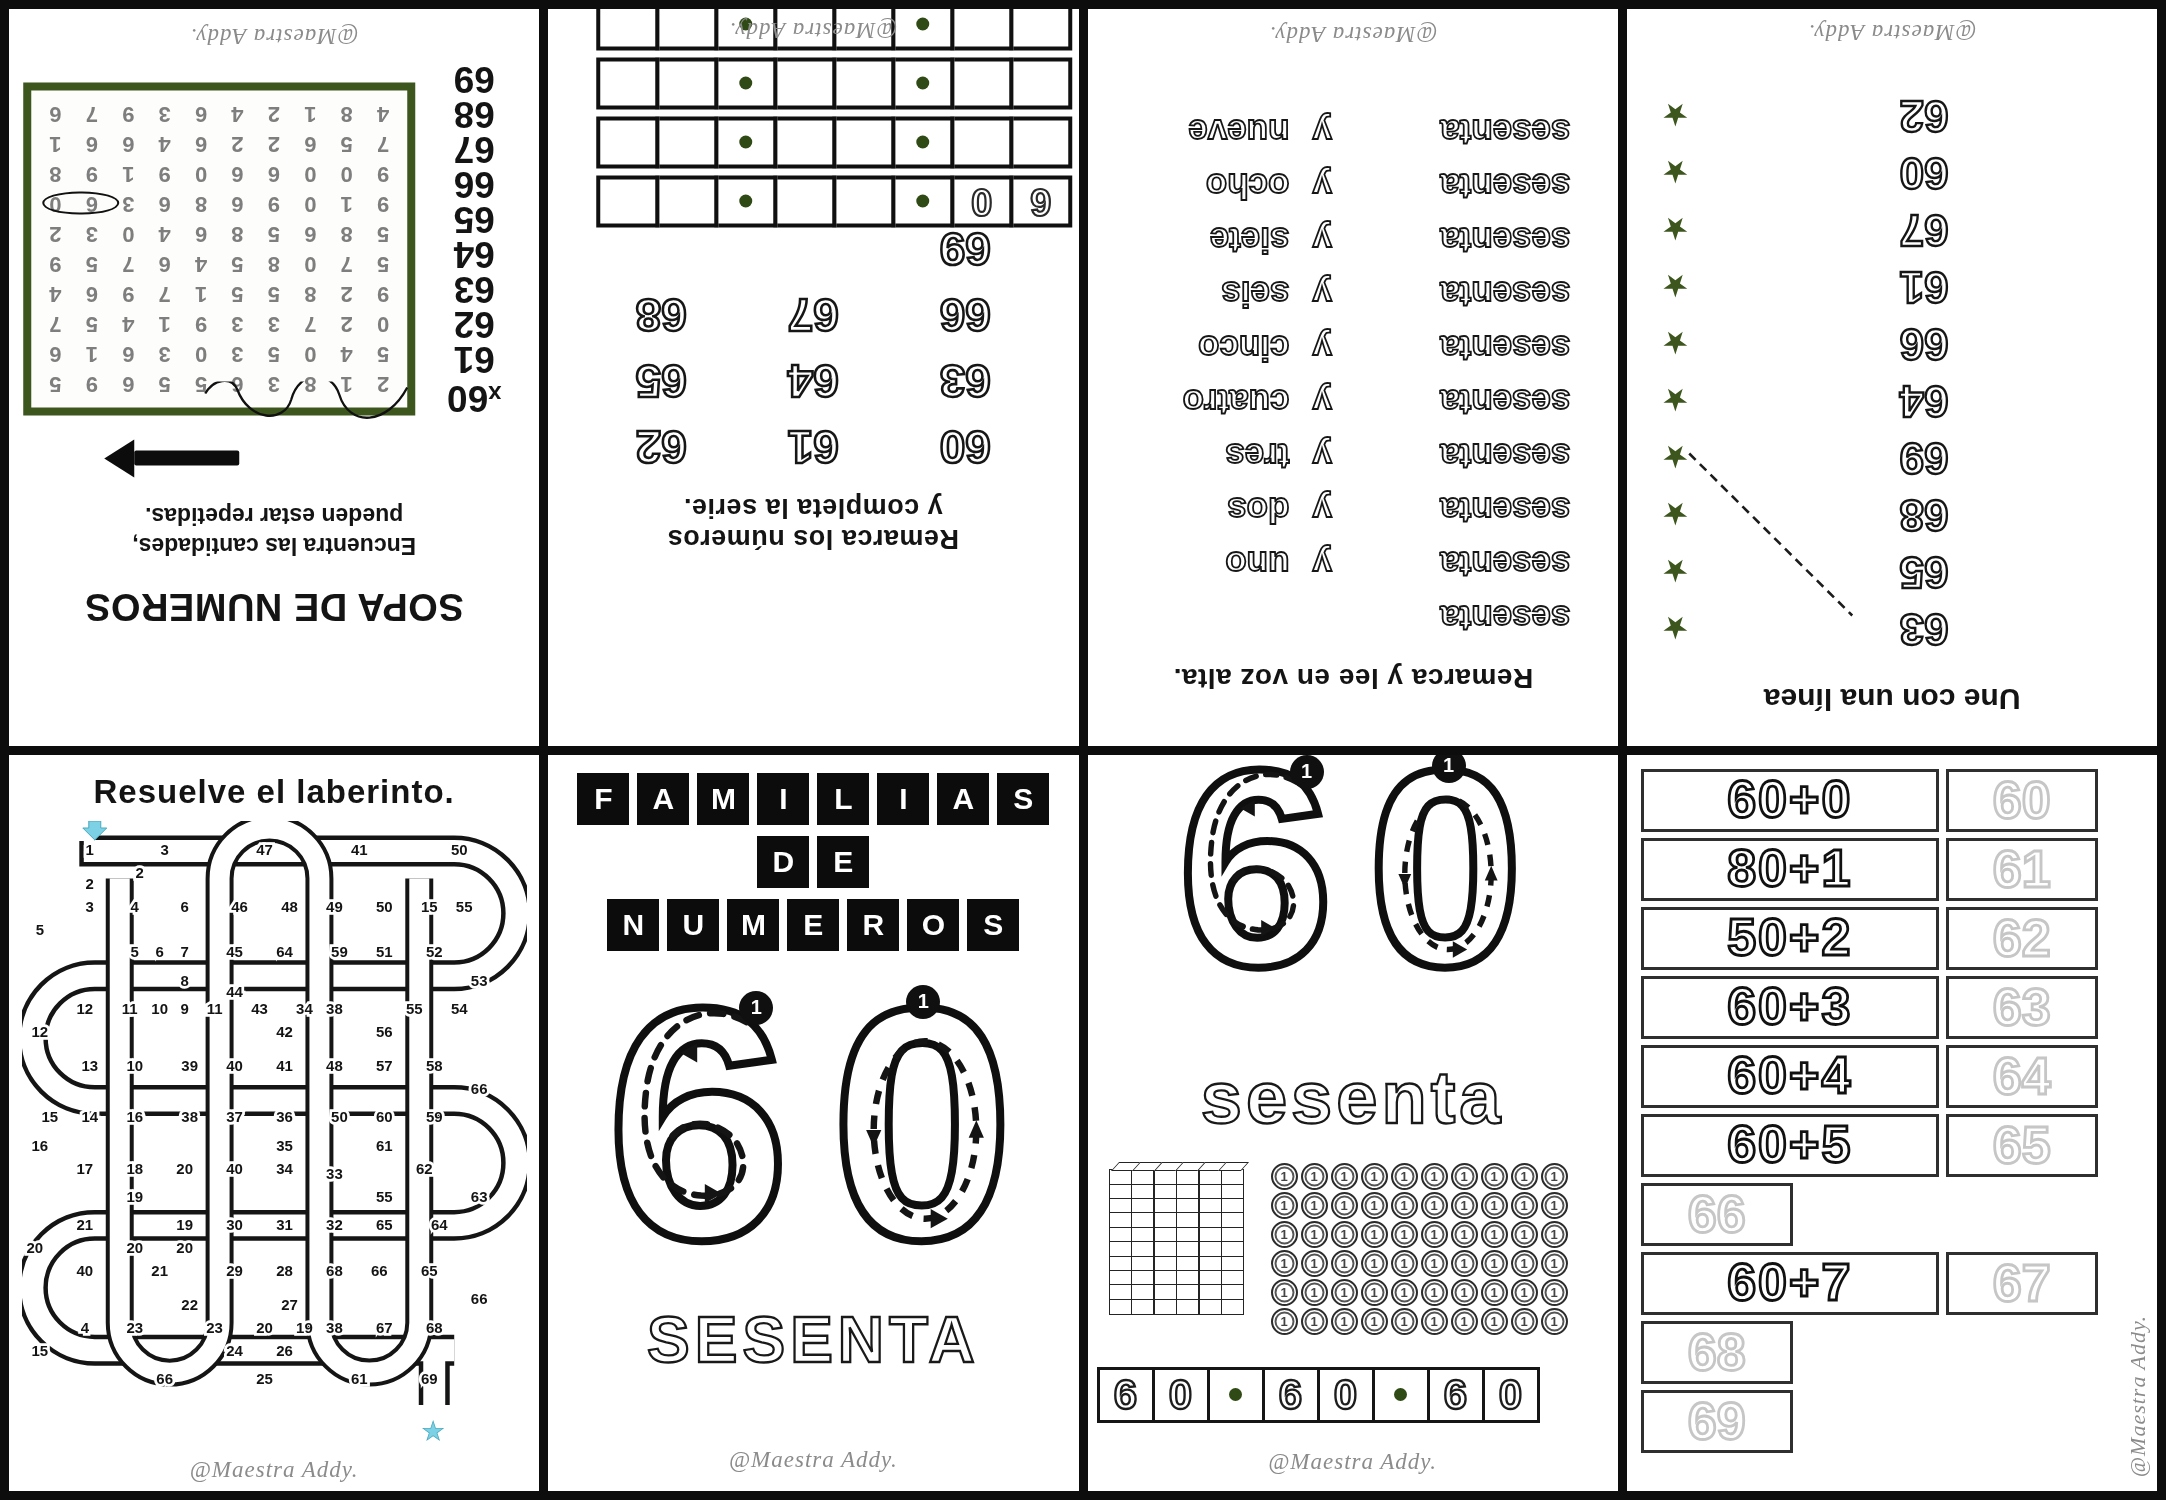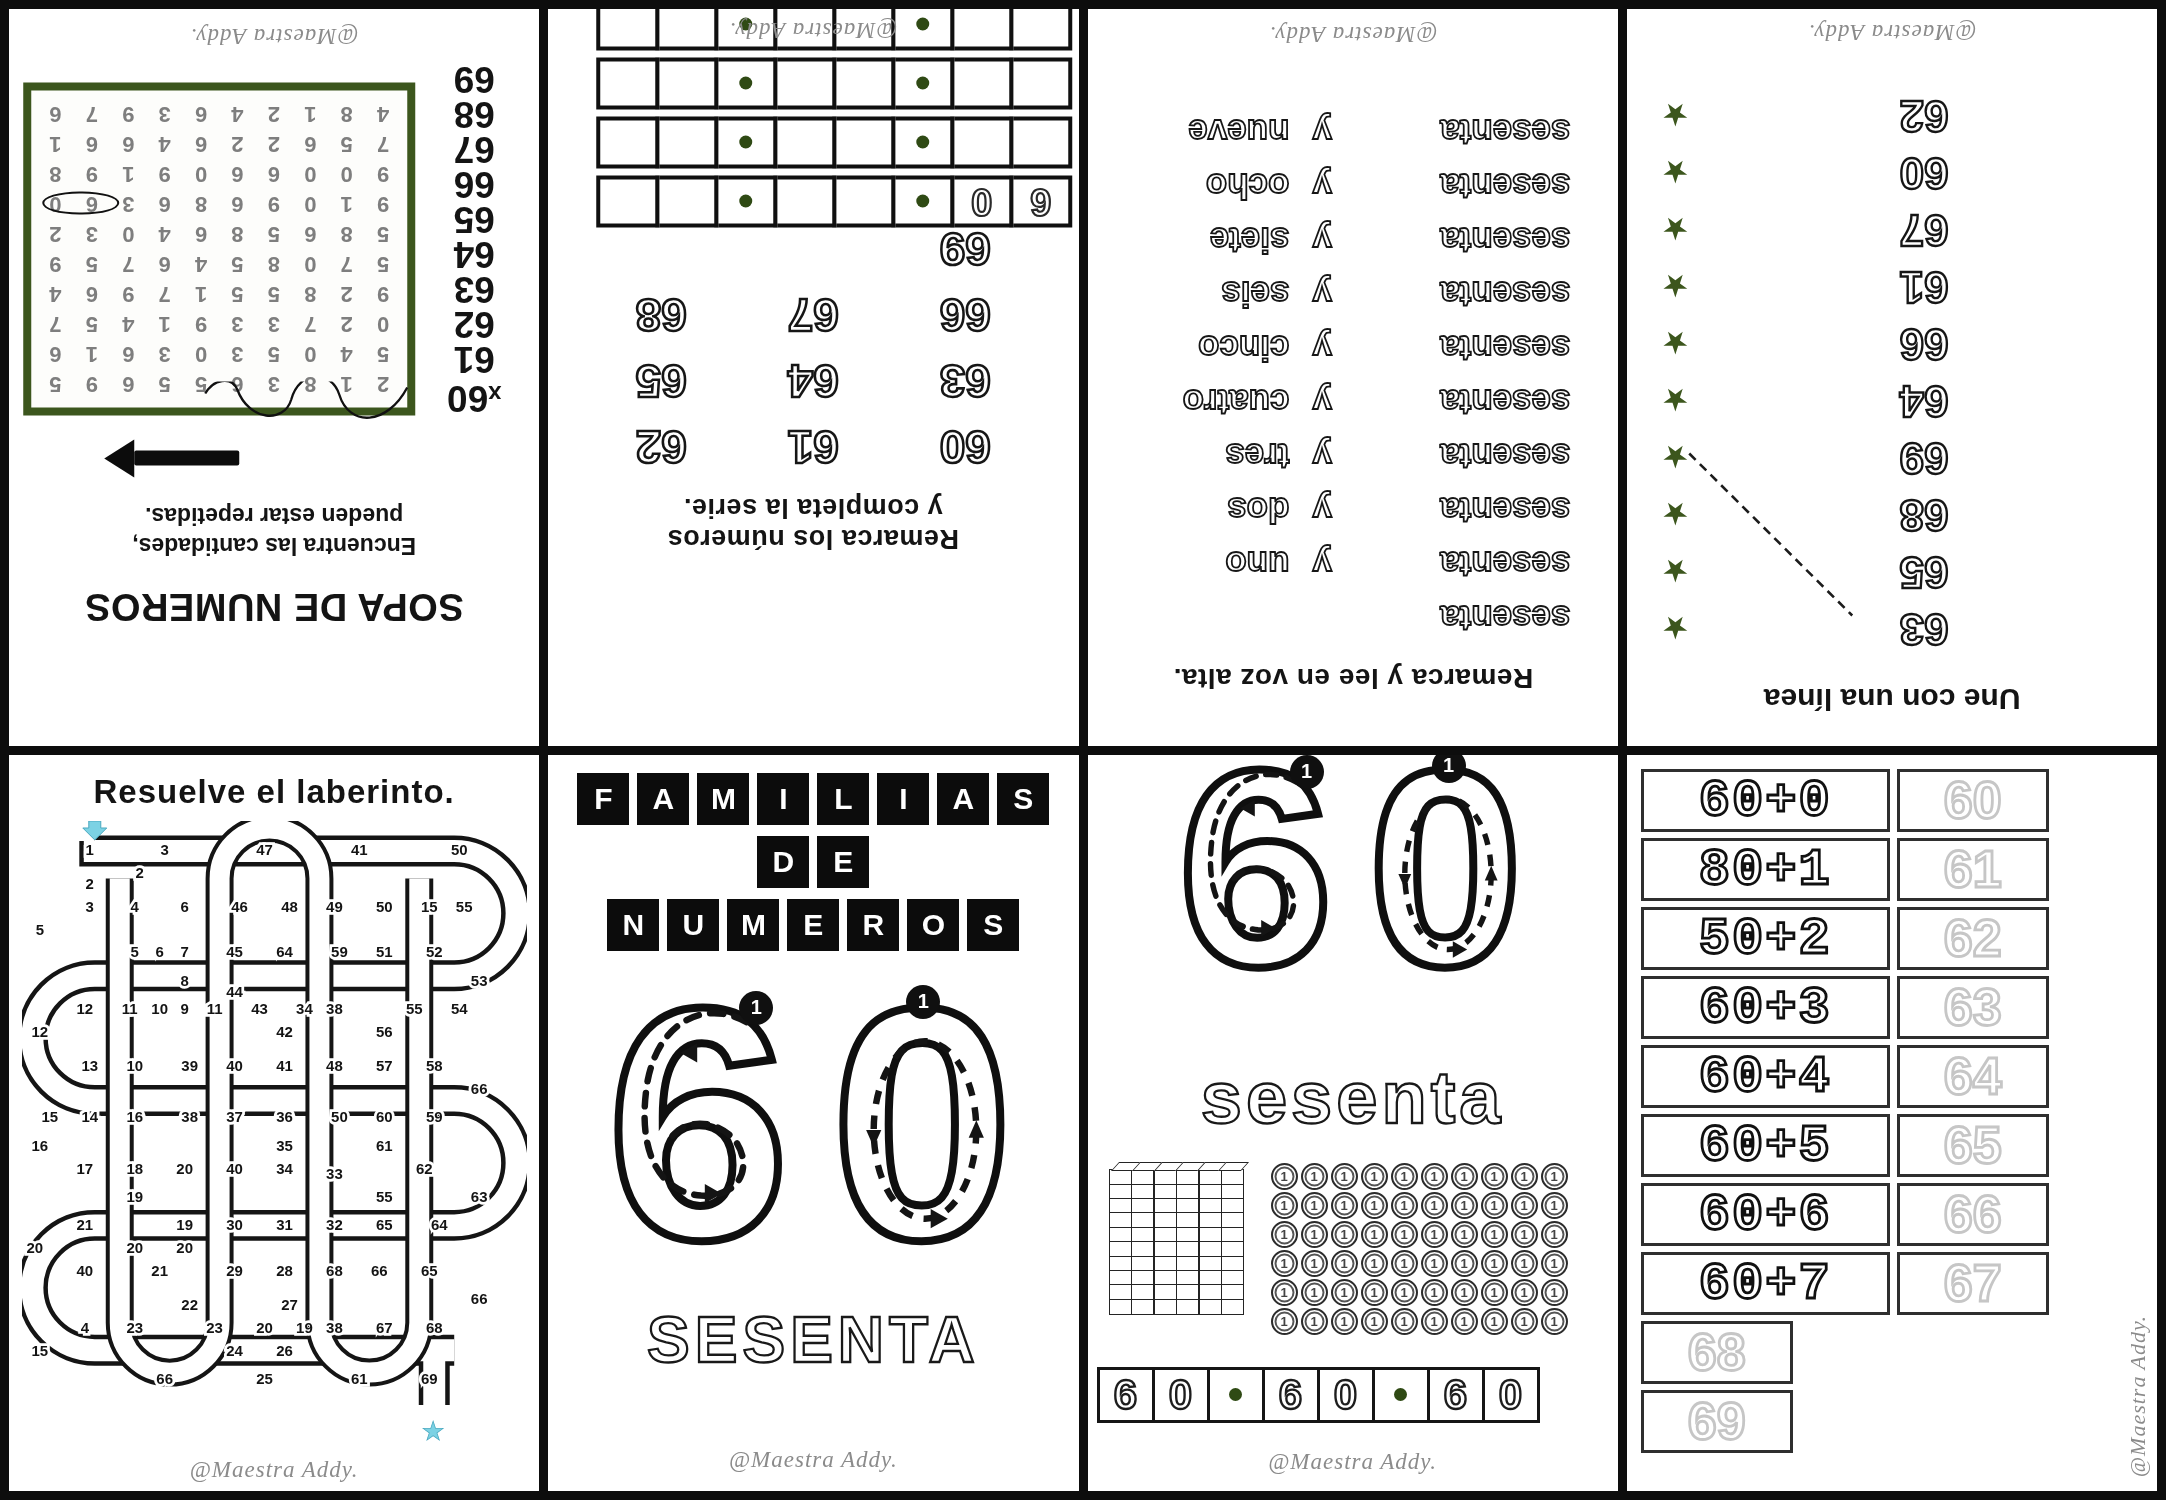--- a/index.html
+++ b/index.html
@@ -64,21 +64,21 @@
   .blocks-top .b{width:23px;height:9px;border:1.5px solid #242424;margin:-0.75px;transform:skewX(-42deg);background:#fff;}
   .coins{display:grid;grid-template-columns:repeat(10,28px);gap:2px;}
   .coin{width:27px;height:27px;border-radius:50%;border:2px solid #2b2b2b;
     box-shadow:inset 0 0 0 1.5px #fff, inset 0 0 0 3.5px #555;
     display:flex;align-items:center;justify-content:center;font-size:13px;font-weight:800;color:#444;}
   .strip{display:flex;}
   .strip-cell{width:58px;height:56px;border:3px solid #161616;margin-left:-3px;background:#fff;
     display:flex;align-items:center;justify-content:center;}
   
   .sum-row{display:flex;gap:7px;margin-bottom:6px;}
-  .sum-l{width:249px;height:63px;border:3.5px solid #2f2f2f;display:flex;align-items:flex-start;justify-content:center;font-family:Liberation Mono, monospace;}
+  .sum-l{width:298px;height:63px;border:3.5px solid #2f2f2f;display:flex;align-items:flex-end;justify-content:center;}
   .sum-r{width:152px;height:63px;border:3.5px solid #2f2f2f;display:flex;align-items:center;justify-content:center;}
   .vsig{writing-mode:vertical-rl;transform:rotate(180deg);}
 </style>
 </head>
 <body>
 
 <div class="page">
 
   <div class="panel">
     <div class="flip">
@@ -800,23 +800,20 @@
         </div>
         <div class="sum-row">
           <div class="sum-l">
             <span class="expr">60+5</span>
           </div>
           <div class="sum-r">
             <span class="res">65</span>
           </div>
         </div>
         <div class="sum-row">
-          <div class="sum-l">
-            <span class="expr">60+6</span>
-          </div>
           <div class="sum-r">
             <span class="res">66</span>
           </div>
         </div>
         <div class="sum-row">
           <div class="sum-l">
             <span class="expr">60+7</span>
           </div>
           <div class="sum-r">
             <span class="res">67</span>

